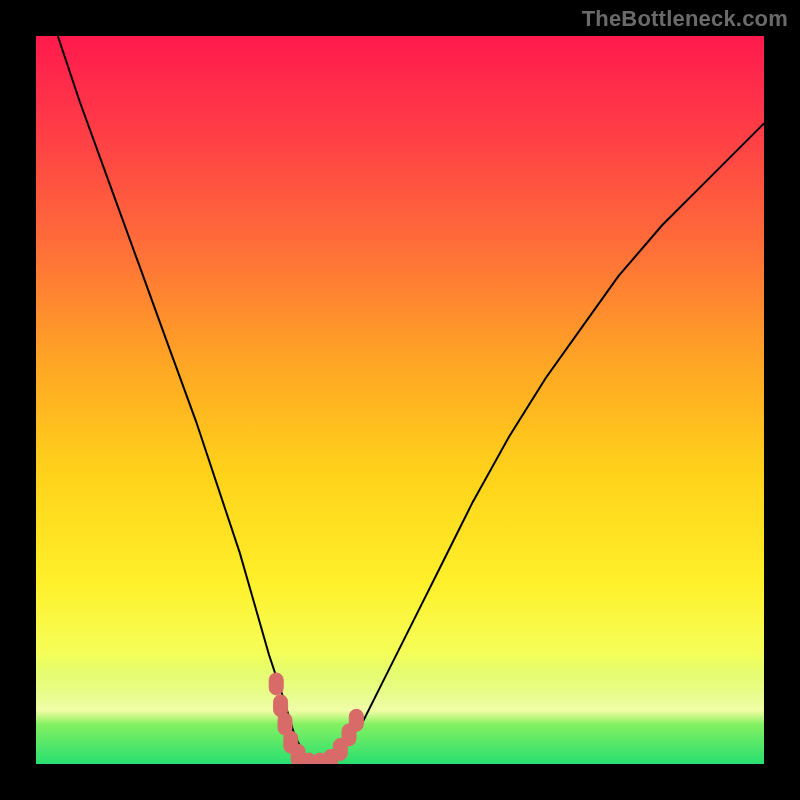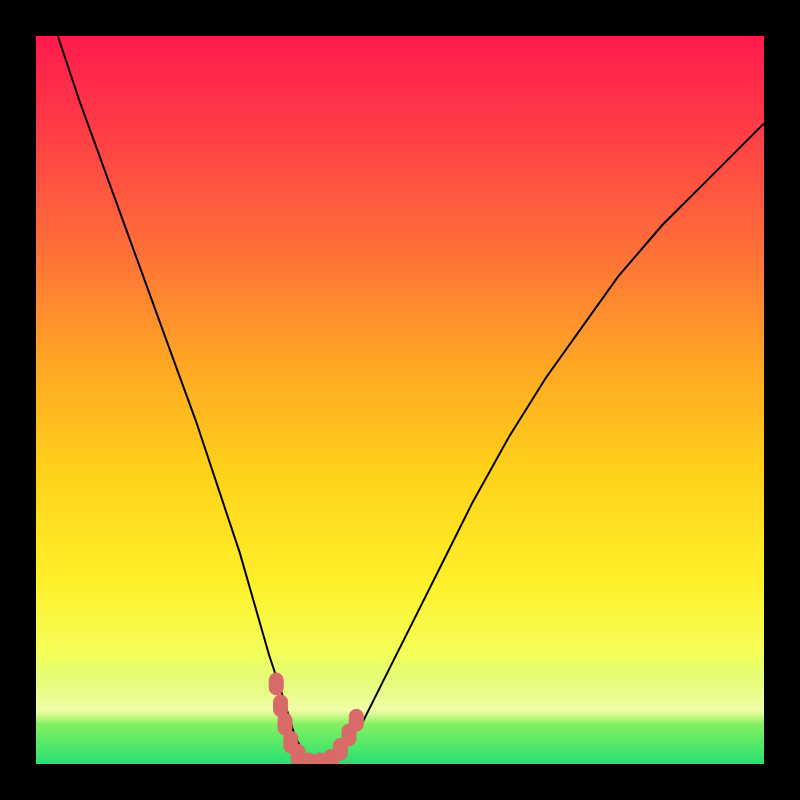--- a/index.html
+++ b/index.html
@@ -110,13 +110,14 @@
           <rect x="255.1" y="708.3" width="14" height="22" rx="7" ry="7" class="marker"></rect>
           <rect x="266.0" y="717.0" width="14" height="22" rx="7" ry="7" class="marker"></rect>
           <rect x="276.9" y="717.0" width="14" height="22" rx="7" ry="7" class="marker"></rect>
           <rect x="287.8" y="713.4" width="14" height="22" rx="7" ry="7" class="marker"></rect>
           <rect x="297.3" y="702.4" width="14" height="22" rx="7" ry="7" class="marker"></rect>
           <rect x="306.0" y="687.9" width="14" height="22" rx="7" ry="7" class="marker"></rect>
           <rect x="313.3" y="673.3" width="14" height="22" rx="7" ry="7" class="marker"></rect>
         </g>
     </svg>
   </div>
+  <div class="watermark">TheBottleneck.com</div>
 </div>
 
 </body></html>

